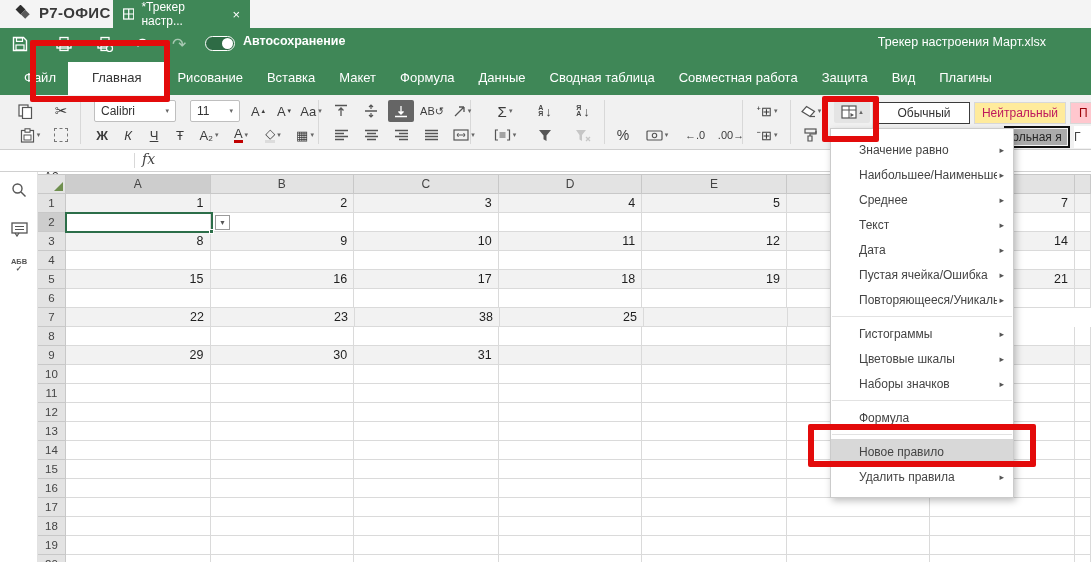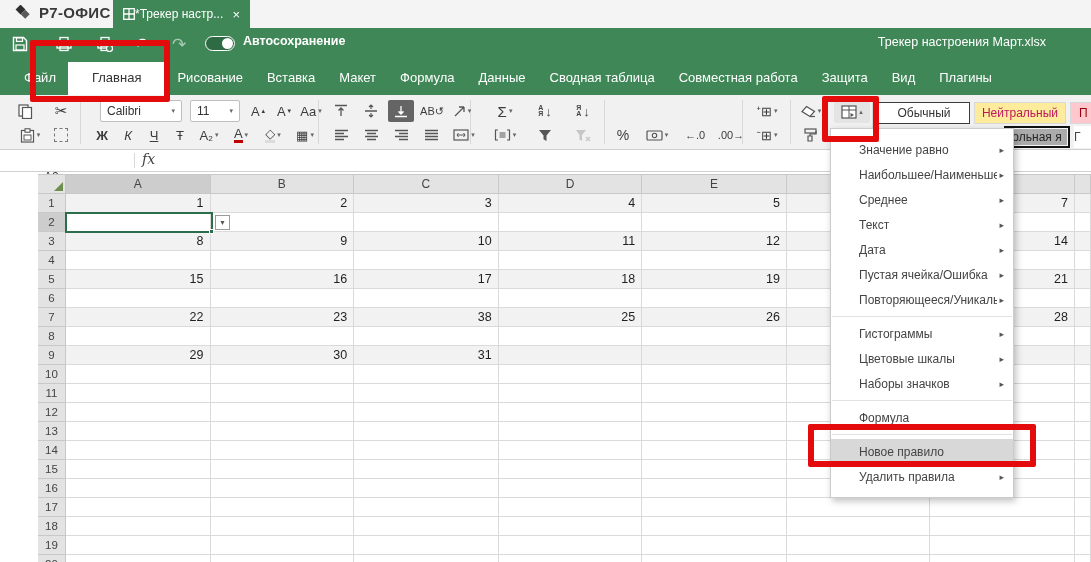--- a/index.html
+++ b/index.html
@@ -6,21 +6,21 @@
   html,body { background:#888; }
   .app {
     position:relative; width:1091px; height:562px; overflow:hidden;
     background:#fff; font-family:"Liberation Sans", sans-serif; color:#222;
   }
   
   .tabbar { position:absolute; left:0; top:0; width:100%; height:28px; background:#f4f4f4; }
   .brand { position:absolute; left:14px; top:4px; display:flex; align-items:center; gap:7px;
            font-size:15px; font-weight:bold; color:#3a3a3a; letter-spacing:.3px; }
   .doc-tab { position:absolute; left:113px; top:0; width:137px; height:28px; background:#3f8757;
-             color:#fff; display:flex; align-items:center; padding:0 10px; font-size:12px; }
+             color:#fff; display:flex; align-items:center; gap:7px; padding:0 10px; font-size:12px; }
   .doc-tab .close { margin-left:auto; font-size:13px; line-height:1; }
   
   .topbar { position:absolute; left:0; top:28px; width:100%; height:32px; background:#3f8757; }
   .qa { position:absolute; top:7px; height:18px; display:flex; align-items:center; color:#fff; }
   .toggle { position:absolute; left:205px; top:8px; width:30px; height:15px; border:1px solid #fff;
             border-radius:8px; background:#2e6b45; }
   .toggle .knob { position:absolute; right:1px; top:1px; width:11px; height:11px; border-radius:50%; background:#fff; }
   .autosave-lbl { position:absolute; left:243px; top:6px; color:#fff; font-size:12.5px; font-weight:bold; }
   .doc-title { position:absolute; right:45px; top:7px; color:#fff; font-size:12.5px; }
   
@@ -192,21 +192,21 @@
           <rect x="1.5" y="2.5" width="12" height="11.5" fill="#fff" stroke="#555" stroke-width="1.2"></rect>
           <rect x="5" y="0.8" width="5" height="3.4" fill="#fff" stroke="#555" stroke-width="1.1"></rect>
           <rect x="4" y="7" width="7" height="5" fill="none" stroke="#555" stroke-width="1"></rect>
         </svg>
       <span class="chev">▾</span>
     </div>
     <div class="tb" style="left:48px;top:29px;width:26px;">
       <div class="dashedbox"></div>
     </div>
 
-    <div class="tb combo" style="left:100px;top:5px;width:82px;">
+    <div class="tb combo" style="left:94px;top:5px;width:82px;">
       <span>Calibri</span>
       <span class="chev">▾</span>
     </div>
     <div class="tb combo" style="left:190px;top:5px;width:50px;">
       <span>11</span>
       <span class="chev">▾</span>
     </div>
     <div class="tb glyph" style="left:246px;top:5px;width:24px;">
       <span>A</span>
         <sup style="font-size:7px">▴</sup>
@@ -383,20 +383,38 @@
   <div class="fbar">
     <div class="namebox">
       <span>A2</span>
       <span class="chev">▾</span>
     </div>
     <div class="divider"></div>
     <div class="fx">fx</div>
     <div style="position:absolute;left:170px;top:2px;right:4px;height:17px;"></div>
   </div>
 
+  <div class="sidebar">
+    <div class="sb-ic" style="top:8px;">
+      <svg width="16" height="16" viewBox="0 0 16 16">
+          <circle cx="6.5" cy="6.5" r="4.5" fill="none" stroke="#555" stroke-width="1.4"></circle>
+          <path d="M10 10l4.5 4.5" stroke="#555" stroke-width="1.4"></path>
+        </svg>
+    </div>
+    <div class="sb-ic" style="top:47px;">
+      <svg width="17" height="15" viewBox="0 0 17 15">
+          <rect x="1" y="1" width="15" height="10" fill="none" stroke="#555" stroke-width="1.3"></rect>
+          <path d="M4 11l2 3 2-3" fill="none" stroke="#555" stroke-width="1.3"></path>
+          <path d="M4 4.5h9 M4 7.5h9" stroke="#555" stroke-width="1.1"></path>
+        </svg>
+    </div>
+    <div class="sb-ic" style="top:83px;">
+      <div class="abv"><span>АБВ</span><br><span>✓</span></div>
+    </div>
+  </div>
 
   <div class="sheet" id="sheet">
       <div class="sh-head">
         <div class="corner"></div>
         <div class="sh-col sel" style="width: 145px;">A</div>
         <div class="sh-col" style="width: 144px;">B</div>
         <div class="sh-col" style="width: 145px;">C</div>
         <div class="sh-col" style="width: 144px;">D</div>
         <div class="sh-col" style="width: 145px;">E</div>
         <div class="sh-col" style="width: 144px;">F</div>
@@ -468,21 +486,20 @@
         <div class="scell" style="width: 144px;"></div>
         <div class="scell" style="width: 145px;"></div>
         <div class="scell" style="width: 16px;"></div>
       </div>
       <div class="srow band">
         <div class="sh-row">7</div>
         <div class="scell" style="width: 145px;">22</div>
         <div class="scell" style="width: 144px;">23</div>
         <div class="scell" style="width: 145px;">38</div>
         <div class="scell" style="width: 144px;">25</div>
-        <div class="scell" style="width: 145px;">26</div>
         <div class="scell" style="width: 144px;"></div>
         <div class="scell" style="width: 145px;">28</div>
         <div class="scell" style="width: 16px;"></div>
       </div>
       <div class="srow">
         <div class="sh-row">8</div>
         <div class="scell" style="width: 145px;"></div>
         <div class="scell" style="width: 144px;"></div>
         <div class="scell" style="width: 145px;"></div>
         <div class="scell" style="width: 144px;"></div>

